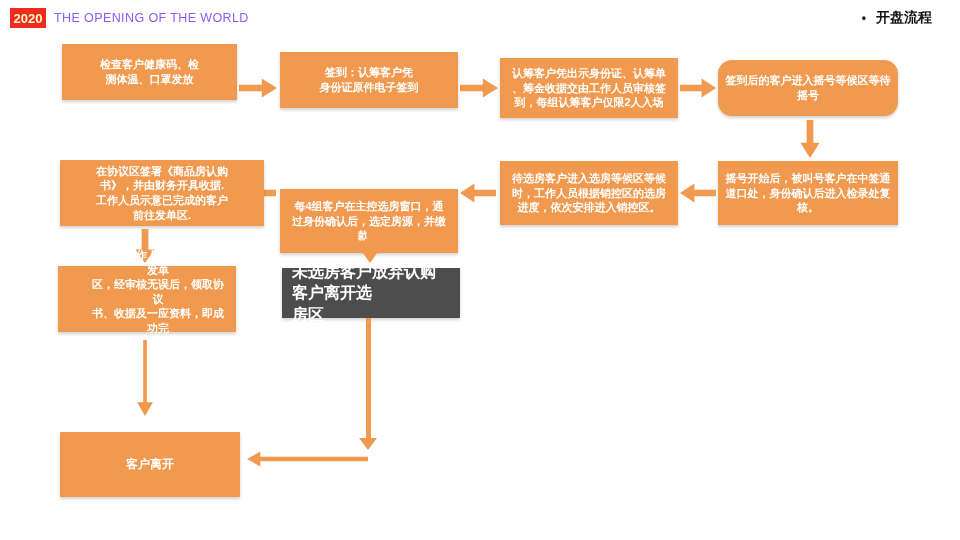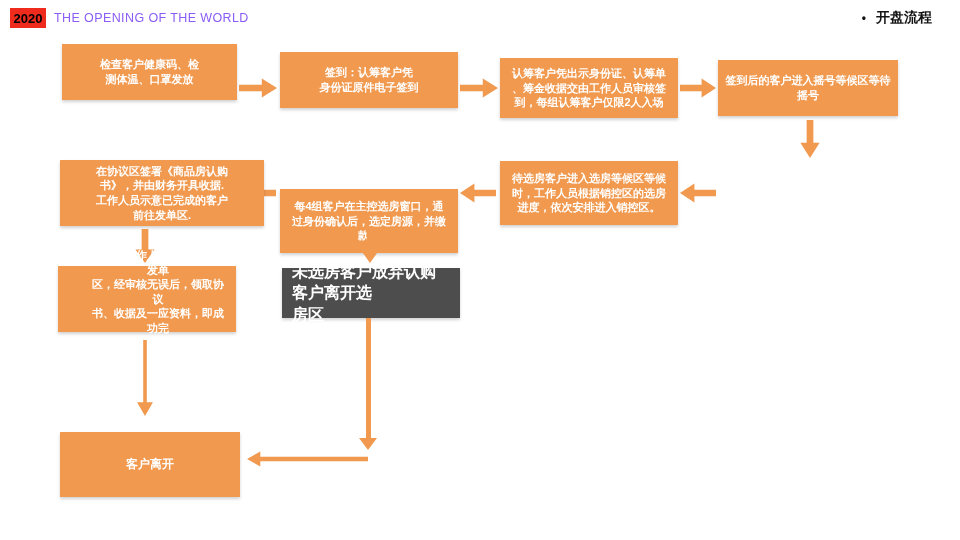--- a/index.html
+++ b/index.html
@@ -3,38 +3,38 @@
 <meta charset="utf-8">
 <style>
   * { margin:0; padding:0; box-sizing:border-box; }
   html,body { width:960px; height:540px; background:#fff; overflow:hidden;
               font-family:"Liberation Sans", sans-serif; }
   .stage { position:relative; width:960px; height:540px; background:#fff; }
 
   
   .hdr { position:absolute; left:0; top:0; width:960px; height:40px; }
   .badge { position:absolute; left:10px; top:8px; width:36px; height:20px;
-           background:var(--badge_red,#EE2B1C); color:#000000; font-weight:bold;
+           background:var(--badge_red,#EE2B1C); color:#fef9c3; font-weight:bold;
            font-size:13px; display:flex; align-items:center; justify-content:center; }
   .htitle { position:absolute; left:54px; top:11px; font-size:12.5px;
             letter-spacing:0.4px; color:#8b5cf6; font-weight:500; }
   .hsection { position:absolute; right:28px; top:9px; font-size:14px; font-weight:bold;
               color:#141414; display:flex; align-items:center; gap:10px; }
   .hsection .bullet { font-size:12px; }
 
   
   .fbox { position:absolute; background:var(--accent_orange,#F0994F); color:#fff;
           font-weight:bold; font-size:11px; line-height:1.32; text-align:center;
           display:flex; align-items:center; justify-content:center;
           padding:4px 7px; white-space:pre-line;
           box-shadow:0 2px 3px rgba(0,0,0,0.18); }
   .b1 { left:62px;  top:44px;  width:175px; height:56px; }
   .b2 { left:280px; top:52px;  width:178px; height:56px; }
   .b3 { left:500px; top:58px;  width:178px; height:60px; }
-  .b4 { left:718px; top:60px;  width:180px; height:56px; }
+  .b4 { left:718px; top:60px;  width:180px; height:56px;border-radius:14px; }
   .b5 { left:718px; top:161px; width:180px; height:64px; }
   .b6 { left:500px; top:161px; width:178px; height:64px; }
   .b7 { left:280px; top:161px; width:178px; height:64px;margin-top:28px; }
   .b8 { left:60px;  top:160px; width:204px; height:66px; }
   .b9 { left:58px;  top:266px; width:178px; height:66px;padding-left:29px; }
   .bdark { left:282px; top:268px; width:178px; height:50px;
            background:var(--dark_gray,#4D4D4D); text-align:left;
            justify-content:flex-start; font-size:16px; padding:6px 10px; }
   .bleave { left:60px; top:432px; width:180px; height:65px; font-size:12px; }
 
@@ -86,20 +86,23 @@
   <div class="ar r ar-r2"></div>
   <div class="fbox b3">认筹客户凭出示身份证、认筹单
 、筹金收据交由工作人员审核签
 到，每组认筹客户仅限2人入场</div>
   <div class="ar r ar-r3"></div>
   <div class="fbox b4">签到后的客户进入摇号等候区等待
 摇号</div>
 
   <div class="ar d ar-d1"></div>
 
+  <div class="fbox b5">摇号开始后，被叫号客户在中签通
+道口处，身份确认后进入检录处复
+核。</div>
   <div class="ar l ar-l1"></div>
   <div class="fbox b6">待选房客户进入选房等候区等候
 时，工作人员根据销控区的选房
 进度，依次安排进入销控区。</div>
   <div class="ar l ar-l2"></div>
   <div class="fbox b7">每4组客户在主控选房窗口，通
 过身份确认后，选定房源，并缴
 款。</div>
   <div class="ar l ar-l3"></div>
   <div class="fbox b8">在协议区签署《商品房认购

